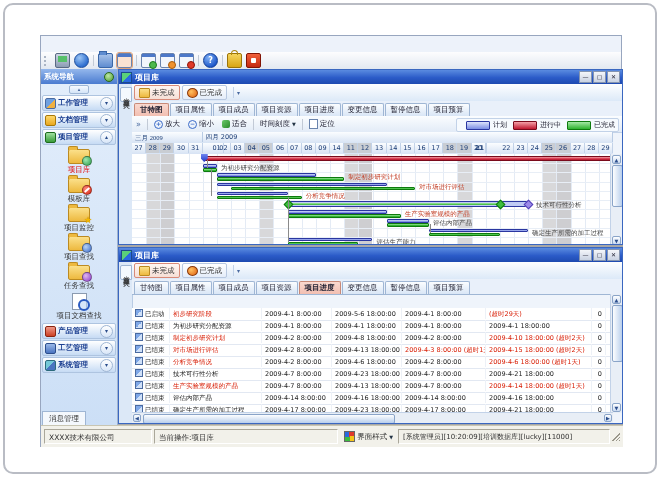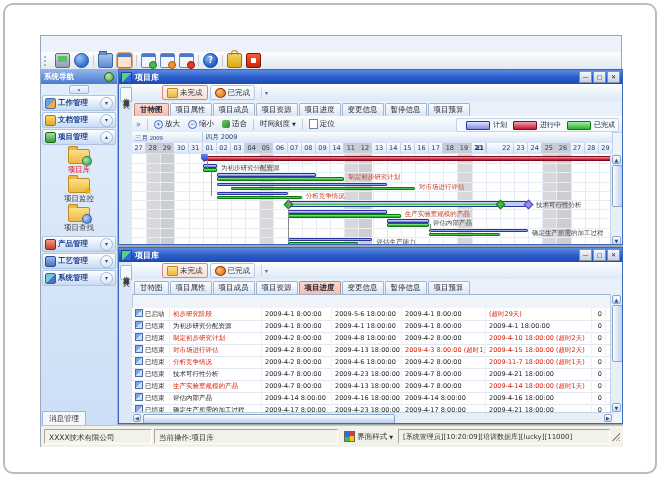--- a/index.html
+++ b/index.html
@@ -74,21 +74,21 @@
   #win2{top:178px;height:177px;}
   .titlebar{position:absolute;left:0;top:0;right:0;height:14px;background:linear-gradient(180deg,#5A8BE0,#2B5BC8 55%,#1E4AB0);display:flex;align-items:center;padding:0 2px;}
   .win-ico{width:9px;height:9px;background:linear-gradient(135deg,#5ad07a 55%,#2a6ae0 55%);border:1px solid #1c4a8c;margin-right:3px;}
   .win-title{flex:1;color:#fff;font-size:8px;font-weight:bold;}
   .winbtn{width:11px;height:10px;margin-left:1px;background:linear-gradient(180deg,#F4F6FA,#C9D2E2);border:1px solid #8494b0;font-size:6px;line-height:9px;text-align:center;color:#223;}
   .side-strip{position:absolute;left:0;top:14px;bottom:0;width:13px;background:#DCE8F7;border-right:1px solid #b8cbe4;}
   .side-tab{margin:3px 1px;width:10px;padding:4px 0;background:#F4F9FE;border:1px solid #9fb6d4;border-radius:2px 0 0 2px;writing-mode:vertical-rl;font-size:7px;color:#333;text-align:center;letter-spacing:1px;}
   .win-main{position:absolute;left:13px;top:14px;right:0;bottom:0;overflow:hidden;}
   .filter-row{position:absolute;left:0;top:0;right:0;height:17px;background:linear-gradient(180deg,#FDFEFF,#DCE9F8);border-bottom:1px solid #c2d2e8;display:flex;align-items:center;padding-left:2px;}
   .filter-btn{height:13px;display:inline-flex;align-items:center;padding:0 4px;margin-right:2px;background:linear-gradient(180deg,#FFF,#E4EDF9);border:1px solid #b8c8e0;border-radius:2px;font-size:7.5px;color:#333;}
-  .filter-btn.active{border-color:#d88a78;background:linear-gradient(180deg,#FFF6F2,#F6DFD6);margin-left:28px;}
+  .filter-btn.active{border-color:#d88a78;background:linear-gradient(180deg,#FFF6F2,#F6DFD6);}
   .fico{width:9px;height:8px;margin-right:2px;display:inline-block;}
   .fico.folder{background:linear-gradient(180deg,#FBE08A,#EDB93F);border:1px solid #bc8a20;border-radius:1px;}
   .fico.done{border-radius:50%;background:radial-gradient(circle at 35% 35%,#ffc060,#e06010);border:1px solid #8a3808;}
   .mini-drop{margin-left:4px;font-size:6px;color:#4a6aa0;border-left:1px solid #c2d2e8;padding:2px 3px;}
   .tabs-row{position:absolute;left:0;top:17px;right:0;height:15px;background:#E9F0FA;border-bottom:1px solid #9fb6d4;display:flex;align-items:flex-end;padding-left:2px;}
   .tab{height:12px;line-height:12px;padding:0 5px;margin-right:1px;font-size:7.5px;color:#223;background:linear-gradient(180deg,#FBFDFF,#D9E6F6);border:1px solid #9fb6d4;border-bottom:none;border-radius:2px 2px 0 0;white-space:nowrap;}
   .tab.active{background:linear-gradient(180deg,#FAD9CF,#F2BFB2);border-color:#c88a78;font-weight:bold;}
   
   .gantt-toolbar{position:absolute;left:0;top:32px;right:0;height:16px;background:linear-gradient(180deg,#FBFDFF,#E2EBF7);border-bottom:1px solid #c2d2e8;display:flex;align-items:center;font-size:7.5px;color:#223;}
   .gchev{padding:0 4px;color:#4a6aa0;font-size:8px;}
@@ -209,29 +209,45 @@
             </div>
             <div class="sb-items">
               <div class="sb-item sel">
                 <span class="fold">
                   <i class="fbadge b-lib"></i>
                 </span>
                 <span class="ilbl">项目库</span>
               </div>
               <div class="sb-item">
                 <span class="fold">
+                  <i class="fbadge b-no"></i>
+                </span>
+                <span class="ilbl">模板库</span>
+              </div>
+              <div class="sb-item">
+                <span class="fold">
                   <i class="fbadge b-star">★</i>
                 </span>
                 <span class="ilbl">项目监控</span>
               </div>
               <div class="sb-item">
                 <span class="fold">
                   <i class="fbadge b-find"></i>
                 </span>
                 <span class="ilbl">项目查找</span>
+              </div>
+              <div class="sb-item">
+                <span class="fold">
+                  <i class="fbadge b-task"></i>
+                </span>
+                <span class="ilbl">任务查找</span>
+              </div>
+              <div class="sb-item">
+                <span class="ic-docfind"></span>
+                <span class="ilbl">项目文档查找</span>
               </div>
             </div>
             <div class="sb-group">
               <span class="sbg-ico g3"></span>
               <span class="lbl">产品管理</span>
               <span class="sb-drop">▾</span>
             </div>
             <div class="sb-group">
               <span class="sbg-ico g4"></span>
               <span class="lbl">工艺管理</span>
@@ -318,21 +334,21 @@
             <div class="gantt-months" id="gmonths" style="width: 481px;">
                 <div class="gm" style="left: 0px; width: 70.7353px; font-family: Liberation Serif, serif;">三月 2009</div>
                 <div class="gm" style="left: 70.7353px; width: 410.265px;">四月 2009</div>
               </div>
             <div class="gantt-days" id="gdays" style="width: 481px;">
                 <div class="gd" style="left: 0px; width: 14.1471px;">27</div>
                 <div class="gd we" style="left: 14.1471px; width: 14.1471px;">28</div>
                 <div class="gd we" style="left: 28.2941px; width: 14.1471px;">29</div>
                 <div class="gd" style="left: 42.4412px; width: 14.1471px;">30</div>
                 <div class="gd" style="left: 56.5882px; width: 14.1471px;">31</div>
-                <div class="gd" style="left: 71px; width: 14.1471px;">01</div>
+                <div class="gd" style="left: 78px; width: 14.1471px;">01</div>
                 <div class="gd" style="left: 84.8824px; width: 14.1471px;">02</div>
                 <div class="gd" style="left: 99px; width: 14.1471px;">03</div>
                 <div class="gd we" style="left: 113.176px; width: 14.1471px;">04</div>
                 <div class="gd we" style="left: 127.324px; width: 14.1471px;">05</div>
                 <div class="gd" style="left: 141.471px; width: 14.1471px;">06</div>
                 <div class="gd" style="left: 155.618px; width: 14.1471px;">07</div>
                 <div class="gd" style="left: 169.765px; width: 14.1471px;">08</div>
                 <div class="gd" style="left: 183.912px; width: 14.1471px;">09</div>
                 <div class="gd" style="left: 198.059px; width: 14.1471px;">14</div>
                 <div class="gd we" style="left: 212.206px; width: 14.1471px;">11</div>
@@ -525,21 +541,21 @@
                   <div class="td red" style="left: 354px; width: 106px;">2009-4-15 18:00:00 (超时2天)</div>
                   <div class="td num" style="left: 460px; width: 14px;">0</div>
                   <div class="td" style="left: 474px; width: 10px;"></div>
                 </div>
                 <div class="trow" style="top: 48px;">
                   <div class="td" style="left: 0px; width: 38px;"><i class="row-ico"></i>已结束</div>
                   <div class="td red" style="left: 38px; width: 92px;">分析竞争情况</div>
                   <div class="td" style="left: 130px; width: 70px;">2009-4-2 8:00:00</div>
                   <div class="td" style="left: 200px; width: 70px;">2009-4-6 18:00:00</div>
                   <div class="td" style="left: 270px; width: 84px;">2009-4-2 8:00:00</div>
-                  <div class="td red" style="left: 354px; width: 106px;">2009-11-7 18:00:00 (超时1天)</div>
+                  <div class="td red" style="left: 354px; width: 106px;">2009-4-6 18:00:00 (超时1天)</div>
                   <div class="td num" style="left: 460px; width: 14px;">0</div>
                   <div class="td" style="left: 474px; width: 10px;"></div>
                 </div>
                 <div class="trow" style="top: 60px;">
                   <div class="td" style="left: 0px; width: 38px;"><i class="row-ico"></i>已结束</div>
                   <div class="td" style="left: 38px; width: 92px;">技术可行性分析</div>
                   <div class="td" style="left: 130px; width: 70px;">2009-4-7 8:00:00</div>
                   <div class="td" style="left: 200px; width: 70px;">2009-4-23 18:00:00</div>
                   <div class="td" style="left: 270px; width: 84px;">2009-4-7 8:00:00</div>
                   <div class="td" style="left: 354px; width: 106px;">2009-4-21 18:00:00</div>

